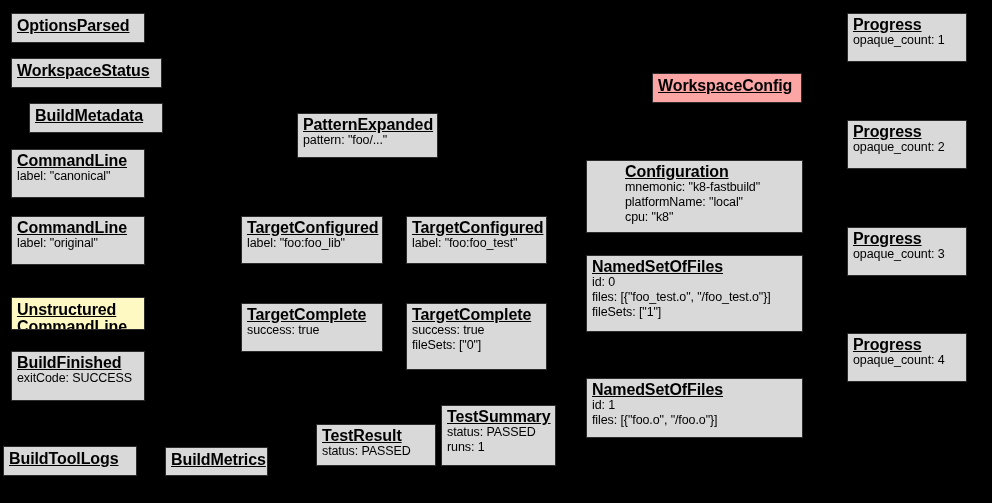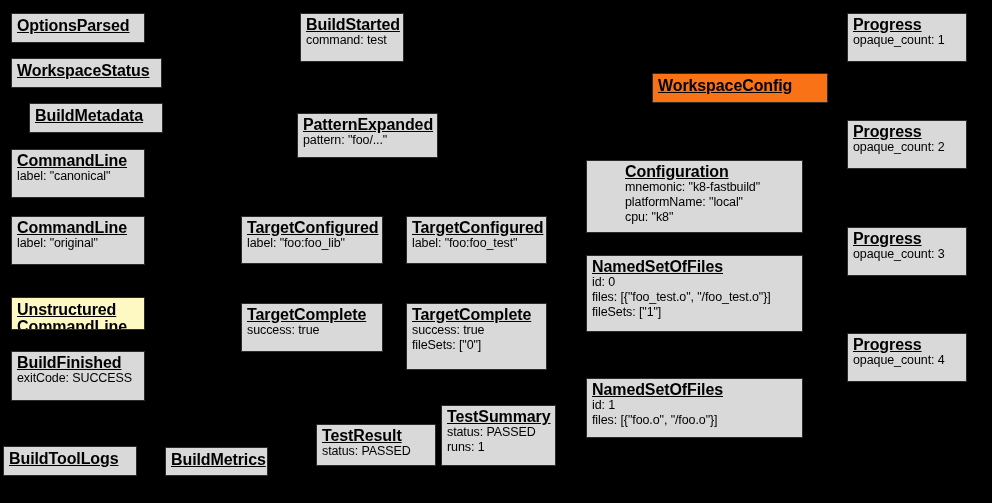--- a/index.html
+++ b/index.html
@@ -75,24 +75,20 @@
     <div class="node" style="left: 11px; top: 351px; width: 134px; height: 50px; background: rgb(217, 217, 217); border-color: rgb(43, 43, 43);">
       <span class="node-title">BuildFinished</span>
       <span class="node-field">exitCode: SUCCESS</span>
     </div>
     <div class="node title-only" style="left: 3px; top: 446px; width: 134px; height: 30px; background: rgb(217, 217, 217); border-color: rgb(43, 43, 43);">
       <span class="node-title">BuildToolLogs</span>
     </div>
     <div class="node title-only" style="left: 165px; top: 447px; width: 103px; height: 29px; background: rgb(217, 217, 217); border-color: rgb(43, 43, 43);">
       <span class="node-title">BuildMetrics</span>
     </div>
-    <div class="node" style="left: 300px; top: 13px; width: 104px; height: 49px; background: rgb(217, 217, 217); border-color: rgb(43, 43, 43);">
-      <span class="node-title">BuildStarted</span>
-      <span class="node-field">command: test</span>
-    </div>
     <div class="node" style="left: 297px; top: 113px; width: 141px; height: 45px; background: rgb(217, 217, 217); border-color: rgb(43, 43, 43);">
       <span class="node-title">PatternExpanded</span>
       <span class="node-field">pattern: "foo/..."</span>
     </div>
     <div class="node" style="left: 241px; top: 216px; width: 142px; height: 48px; background: rgb(217, 217, 217); border-color: rgb(43, 43, 43);">
       <span class="node-title">TargetConfigured</span>
       <span class="node-field">label: "foo:foo_lib"</span>
     </div>
     <div class="node" style="left: 406px; top: 216px; width: 141px; height: 48px; background: rgb(217, 217, 217); border-color: rgb(43, 43, 43);">
       <span class="node-title">TargetConfigured</span>
@@ -109,21 +105,21 @@
     </div>
     <div class="node" style="left: 316px; top: 424px; width: 120px; height: 42px; background: rgb(217, 217, 217); border-color: rgb(43, 43, 43);">
       <span class="node-title">TestResult</span>
       <span class="node-field">status: PASSED</span>
     </div>
     <div class="node" style="left: 441px; top: 405px; width: 115px; height: 61px; background: rgb(217, 217, 217); border-color: rgb(43, 43, 43);">
       <span class="node-title">TestSummary</span>
       <span class="node-field">status: PASSED</span>
       <span class="node-field">runs: 1</span>
     </div>
-    <div class="node title-only" style="left: 652px; top: 73px; width: 176px; height: 30px; background: #f97316; border-color: rgb(43, 43, 43);">
+    <div class="node title-only" style="left: 652px; top: 73px; width: 150px; height: 30px; background: #fca5a5; border-color: rgb(43, 43, 43);">
       <span class="node-title">WorkspaceConfig</span>
     </div>
     <div class="node" style="left: 586px; top: 160px; width: 217px; height: 73px; background: rgb(217, 217, 217); border-color: rgb(43, 43, 43); padding-left: 38px;">
       <span class="node-title">Configuration</span>
       <span class="node-field">mnemonic: "k8-fastbuild"</span>
       <span class="node-field">platformName: "local"</span>
       <span class="node-field">cpu: "k8"</span>
     </div>
     <div class="node" style="left: 586px; top: 255px; width: 217px; height: 77px; background: rgb(217, 217, 217); border-color: rgb(43, 43, 43);">
       <span class="node-title">NamedSetOfFiles</span>

